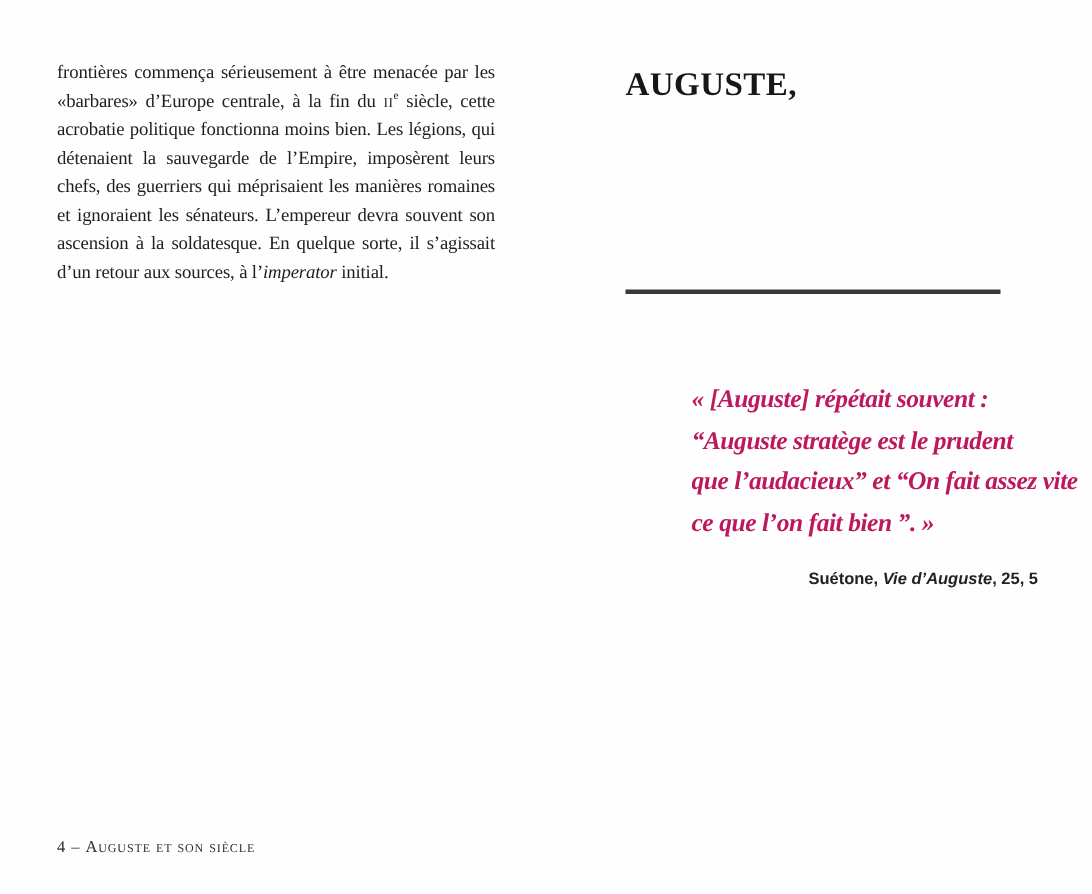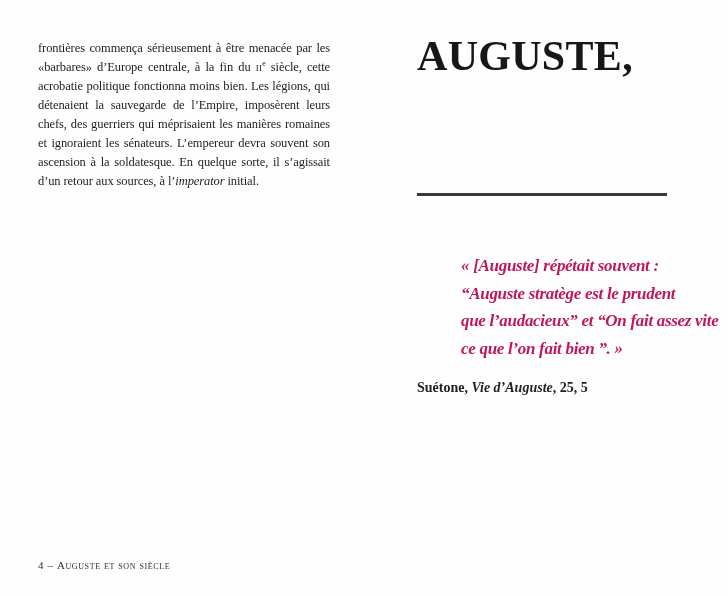--- a/index.html
+++ b/index.html
@@ -55,21 +55,21 @@
     font-variant: small-caps;
   }
 
   
   .chapter-title {
     position: absolute;
     left: 417px;
     top: 33px;
     width: 280px;
     margin: 0;
-    font-size: 42px;
+    font-size: 22px;
     line-height: 46px;
     font-weight: bold;
     color: #171717;
     letter-spacing: 0.3px;
   }
   .chapter-title .tline {
     display: block;
     white-space: nowrap;
   }
 
@@ -98,23 +98,23 @@
   .epigraph .qline {
     display: block;
     white-space: nowrap;
   }
 
   .attribution {
     position: absolute;
     left: 417px;
     top: 380px;
     width: 275px;
-    text-align: left;
-    font-family: Liberation Serif, serif;
-    font-size: 14px;
+    text-align: right;
+    font-family: Liberation Sans, sans-serif;
+    font-size: 11px;
     font-weight: bold;
     color: #222222;
     white-space: nowrap;
   }
   .attribution em {
     font-style: italic;
   }
 </style>
 </head>
 <body>

